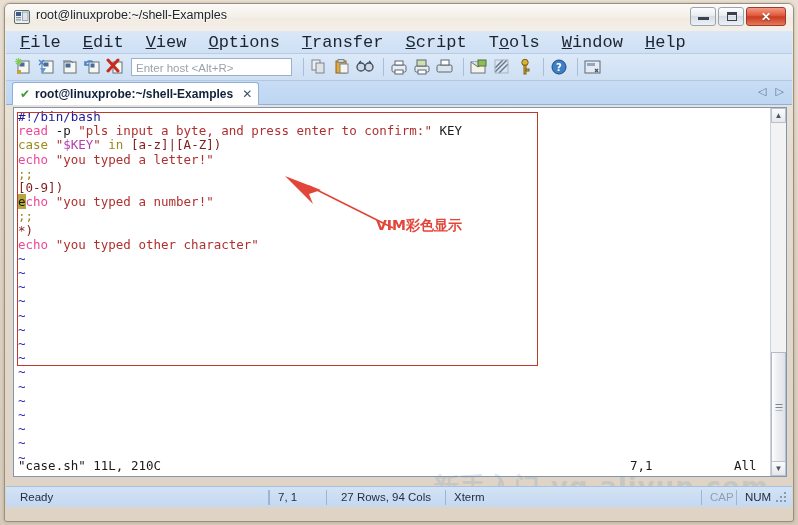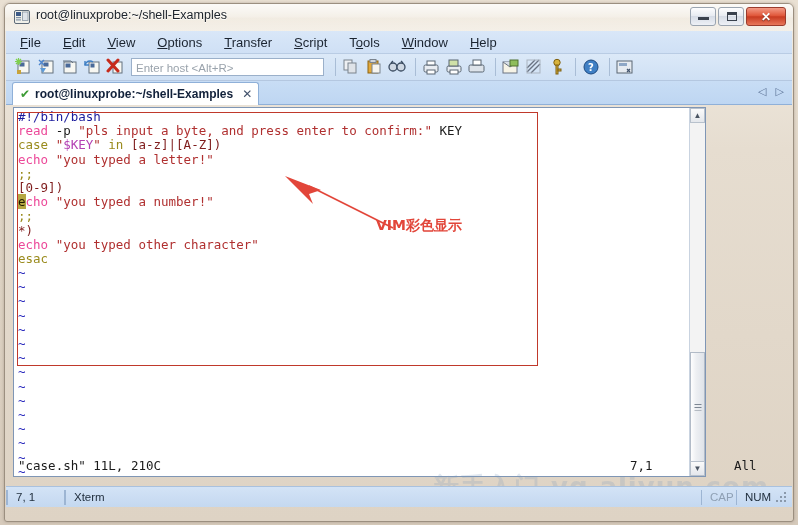--- a/index.html
+++ b/index.html
@@ -62,35 +62,35 @@
   }
 
   
   .menubar{
     position:absolute;left:1px;top:27px;right:1px;height:23px;
     background:linear-gradient(180deg,#d9e7f8 0%,#cfe0f5 100%);
     border-bottom:1px solid #b9cce4;
     display:flex;align-items:center;padding-left:14px;box-sizing:border-box;
   }
   .menuitem{
-    font-size:13px;color:#1b2430;margin-right:22px;white-space:nowrap;cursor:default;
+    font-size:17px;color:#1b2430;margin-right:22px;white-space:nowrap;cursor:default;font-family:Liberation Mono, monospace;
   }
   .menuitem u{text-decoration:underline;}
 
   
   .toolbar{
     position:absolute;left:1px;top:50px;right:1px;height:27px;
     background:linear-gradient(180deg,#dce9f8 0%,#cfe0f4 100%);
     border-bottom:1px solid #b4c7e0;
     display:flex;align-items:center;box-sizing:border-box;padding-left:8px;
   }
   .tb-ico{width:20px;height:20px;margin-right:3px;position:relative;}
   .tb-sep{width:1px;height:18px;background:#a9bdd6;margin:0 5px;}
   .hostbox{
-    width:193px;height:18px;margin:0 6px 0 2px;
+    width:161px;height:18px;margin:0 6px 0 2px;
     background:#fff;border:1px solid #9bb0ca;box-sizing:border-box;
     font-size:11.5px;color:#9aa3ac;padding:1px 4px;line-height:16px;
     white-space:nowrap;overflow:hidden;
   }
 
   
   .tabstrip{
     position:absolute;left:1px;top:77px;right:1px;height:24px;
     background:linear-gradient(180deg,#c8ddf5 0%,#bed6f2 100%);
     border-bottom:1px solid #8fb0d8;box-sizing:border-box;
@@ -101,21 +101,21 @@
     border-radius:3px 3px 0 0;
     display:flex;align-items:center;padding:0 6px 0 7px;box-sizing:border-box;
   }
   .tab .check{color:#3c9b35;font-size:12px;margin-right:5px;line-height:1;}
   .tab .tlabel{font-size:12px;font-weight:bold;color:#12213a;white-space:nowrap;}
   .tab .tclose{margin-left:9px;color:#40506a;font-size:12px;line-height:1;}
   .tabnav{position:absolute;right:8px;top:4px;display:flex;gap:9px;color:#5b7296;font-size:11px;}
 
   
   .term-wrap{
-    position:absolute;left:8px;top:103px;width:693px;height:370px;
+    position:absolute;left:8px;top:103px;width:774px;height:370px;
     background:#ffffff;border:1px solid #7f96b5;box-sizing:border-box;
   }
   .term{
     position:absolute;left:0;top:0;right:16px;bottom:0;
     background:#ffffff;overflow:hidden;
     font-family:"DejaVu Sans Mono","Liberation Mono",monospace;
     font-size:12.5px;line-height:14.2px;
     padding:2px 0 0 4px;box-sizing:border-box;
   }
   .tline{white-space:pre;height:14.2px;}
@@ -395,21 +395,20 @@
           <div class="tline"><span class="c-shebang">#!/bin/bash</span></div>
           <div class="tline"><span class="c-cmd">read</span><span class="c-plain"> -p </span><span class="c-str">"pls input a byte, and press enter to confirm:"</span><span class="c-plain"> KEY</span></div>
           <div class="tline"><span class="c-kw">case</span><span class="c-plain"> </span><span class="c-str">"</span><span class="c-var">$KEY</span><span class="c-str">"</span><span class="c-plain"> </span><span class="c-kw">in</span><span class="c-plain"> </span><span class="c-pat">[a-z]|[A-Z])</span></div>
           <div class="tline"><span class="c-cmd">echo</span><span class="c-plain"> </span><span class="c-str">"you typed a letter!"</span></div>
           <div class="tline"><span class="c-kw">;;</span></div>
           <div class="tline"><span class="c-pat">[0-9])</span></div>
           <div class="tline"><span class="cursorblk">e</span><span class="c-cmd">cho</span><span class="c-plain"> </span><span class="c-str">"you typed a number!"</span></div>
           <div class="tline"><span class="c-kw">;;</span></div>
           <div class="tline"><span class="c-pat">*)</span></div>
           <div class="tline"><span class="c-cmd">echo</span><span class="c-plain"> </span><span class="c-str">"you typed other character"</span></div>
-          <div class="tline"><span class="c-kw">esac</span></div>
           <div class="tline"><span class="c-tilde">~</span></div>
           <div class="tline"><span class="c-tilde">~</span></div>
           <div class="tline"><span class="c-tilde">~</span></div>
           <div class="tline"><span class="c-tilde">~</span></div>
           <div class="tline"><span class="c-tilde">~</span></div>
           <div class="tline"><span class="c-tilde">~</span></div>
           <div class="tline"><span class="c-tilde">~</span></div>
           <div class="tline"><span class="c-tilde">~</span></div>
           <div class="tline"><span class="c-tilde">~</span></div>
           <div class="tline"><span class="c-tilde">~</span></div>
@@ -442,24 +441,26 @@
     <div class="anno-box"></div>
     <svg class="anno-svg" viewBox="0 0 120 60">
       <path d="M118 56 L34 14" stroke="#e2463a" stroke-width="1.6" fill="none"></path>
       <path d="M10 4 L46 18 L34 22 L38 32 Z" fill="#e2463a"></path>
     </svg>
     <div class="anno-text">VIM彩色显示</div>
 
     <div class="watermark">新手入门 yq.aliyun.com</div>
 
     <div class="statusbar">
+      <span class="sb-cell sb-ready">Ready</span>
       <span class="sb-div"></span>
       <span class="sb-div"></span>
       <span class="sb-cell sb-pos">7,  1</span>
       <span class="sb-div"></span>
+      <span class="sb-cell sb-rows">27 Rows, 94 Cols</span>
       <span class="sb-div"></span>
       <span class="sb-cell sb-emu">Xterm</span>
       <span class="sb-spacer"></span>
       <span class="sb-div"></span>
       <span class="sb-cell sb-cap">CAP</span>
       <span class="sb-div"></span>
       <span class="sb-cell sb-num">NUM</span>
       <span class="sb-grip"></span>
     </div>
 

